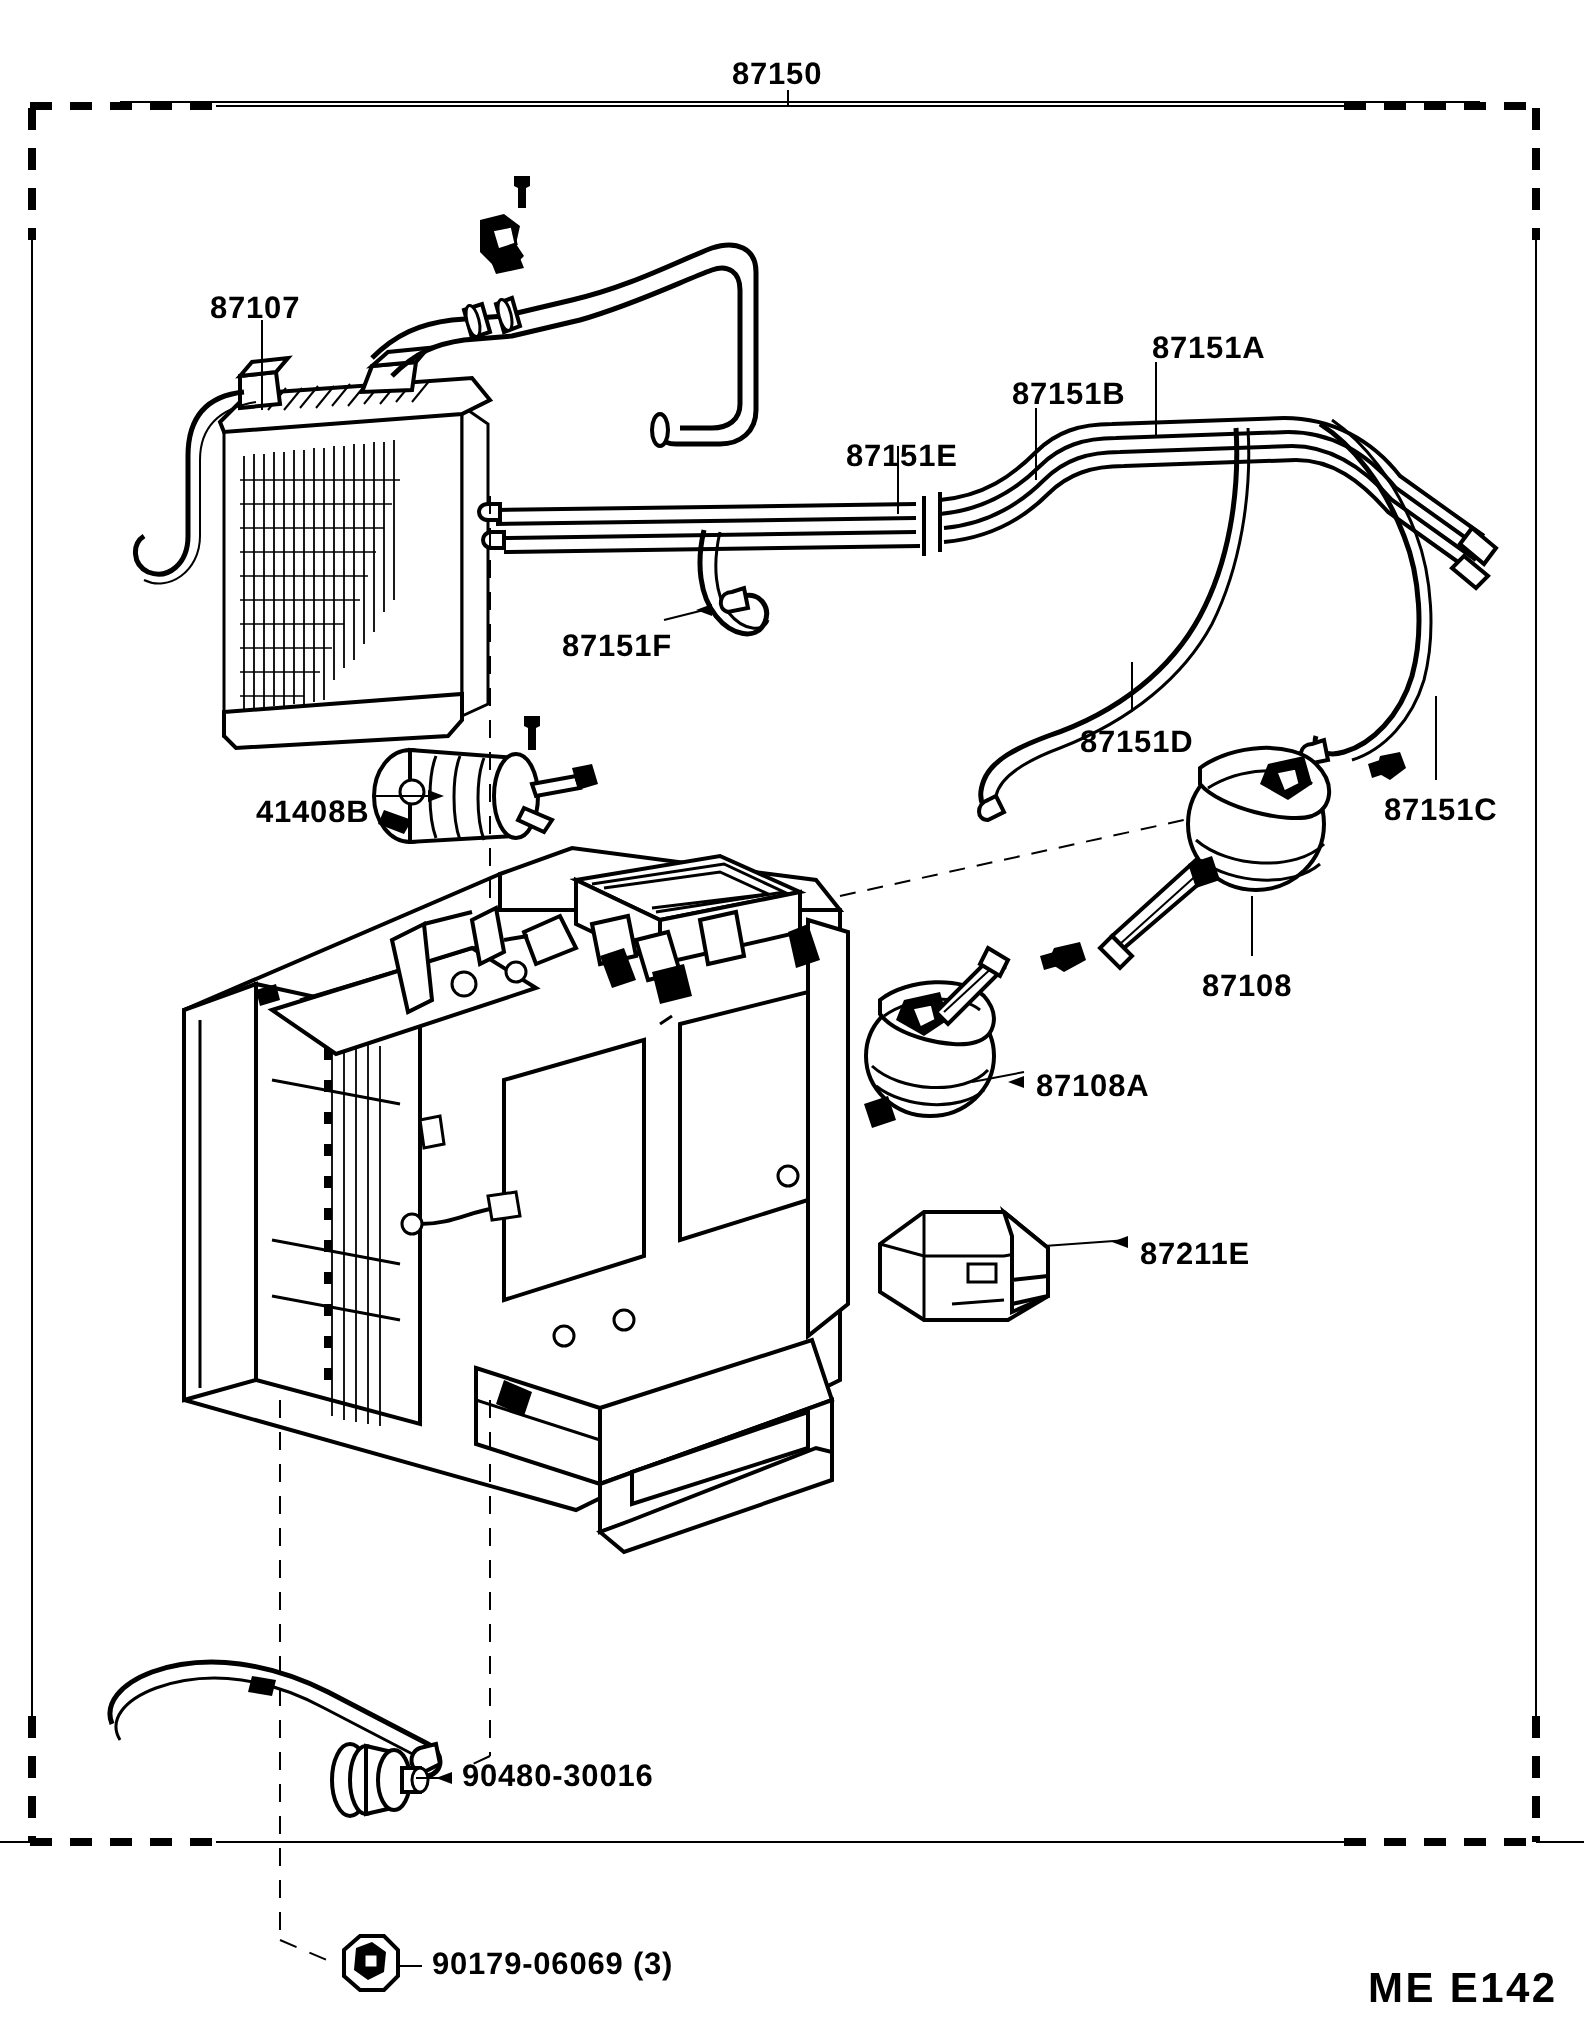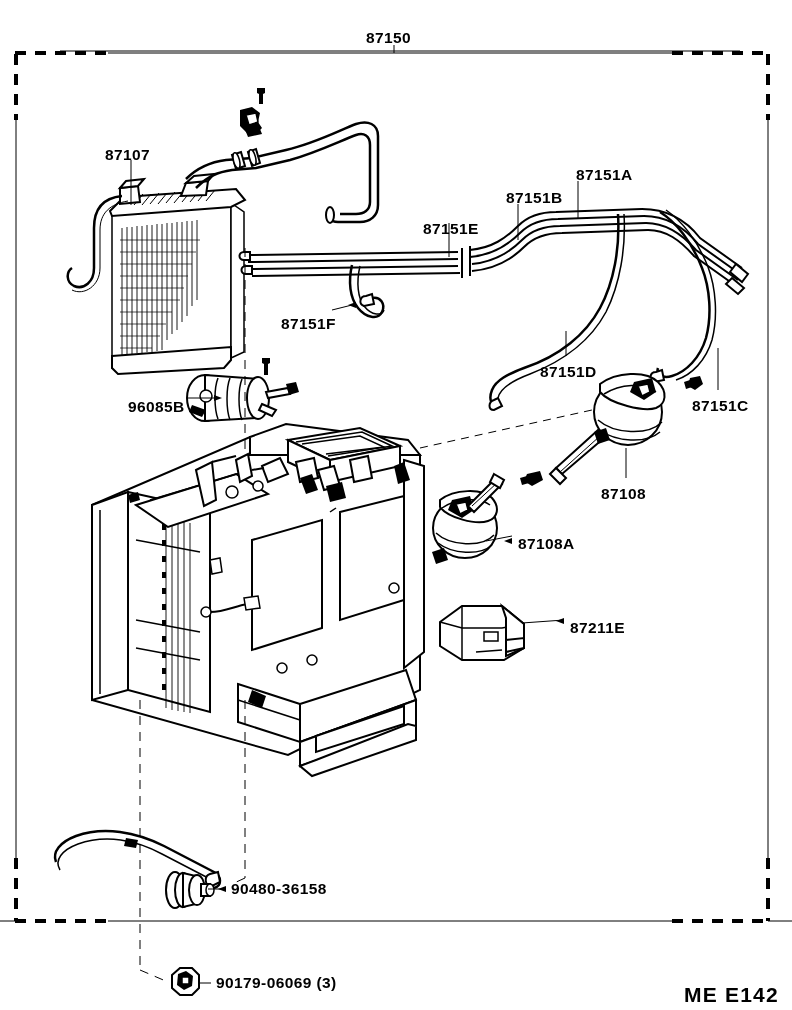--- a/index.html
+++ b/index.html
@@ -413,22 +413,22 @@
   </svg>
 
   <div class="lbl" style="left:366px;top:30px;">87150</div>
   <div class="lbl" style="left:105px;top:147px;">87107</div>
   <div class="lbl" style="left:576px;top:167px;">87151A</div>
   <div class="lbl" style="left:492px;top:190px;margin-left:14px;">87151B</div>
   <div class="lbl" style="left:423px;top:221px;">87151E</div>
   <div class="lbl" style="left:281px;top:316px;">87151F</div>
   <div class="lbl" style="left:540px;top:317px;margin-top:47px;">87151D</div>
   <div class="lbl" style="left:692px;top:398px;">87151C</div>
-  <div class="lbl" style="left:128px;top:399px;">96085B</div>
+  <div class="lbl" style="left:128px;top:399px;">41408B</div>
   <div class="lbl" style="left:601px;top:486px;text-align:right;">87108</div>
   <div class="lbl" style="left:518px;top:536px;">87108A</div>
   <div class="lbl" style="left:570px;top:620px;">87211E</div>
-  <div class="lbl" style="left:231px;top:881px;">90480-36158</div>
+  <div class="lbl" style="left:231px;top:881px;">90480-30016</div>
   <div class="lbl" style="left:216px;top:975px;">90179-06069 (3)</div>
 
   <div class="footer-code" style="left:684px;top:983px;">ME  E142</div>
 
 </div>
 
 </body></html>

